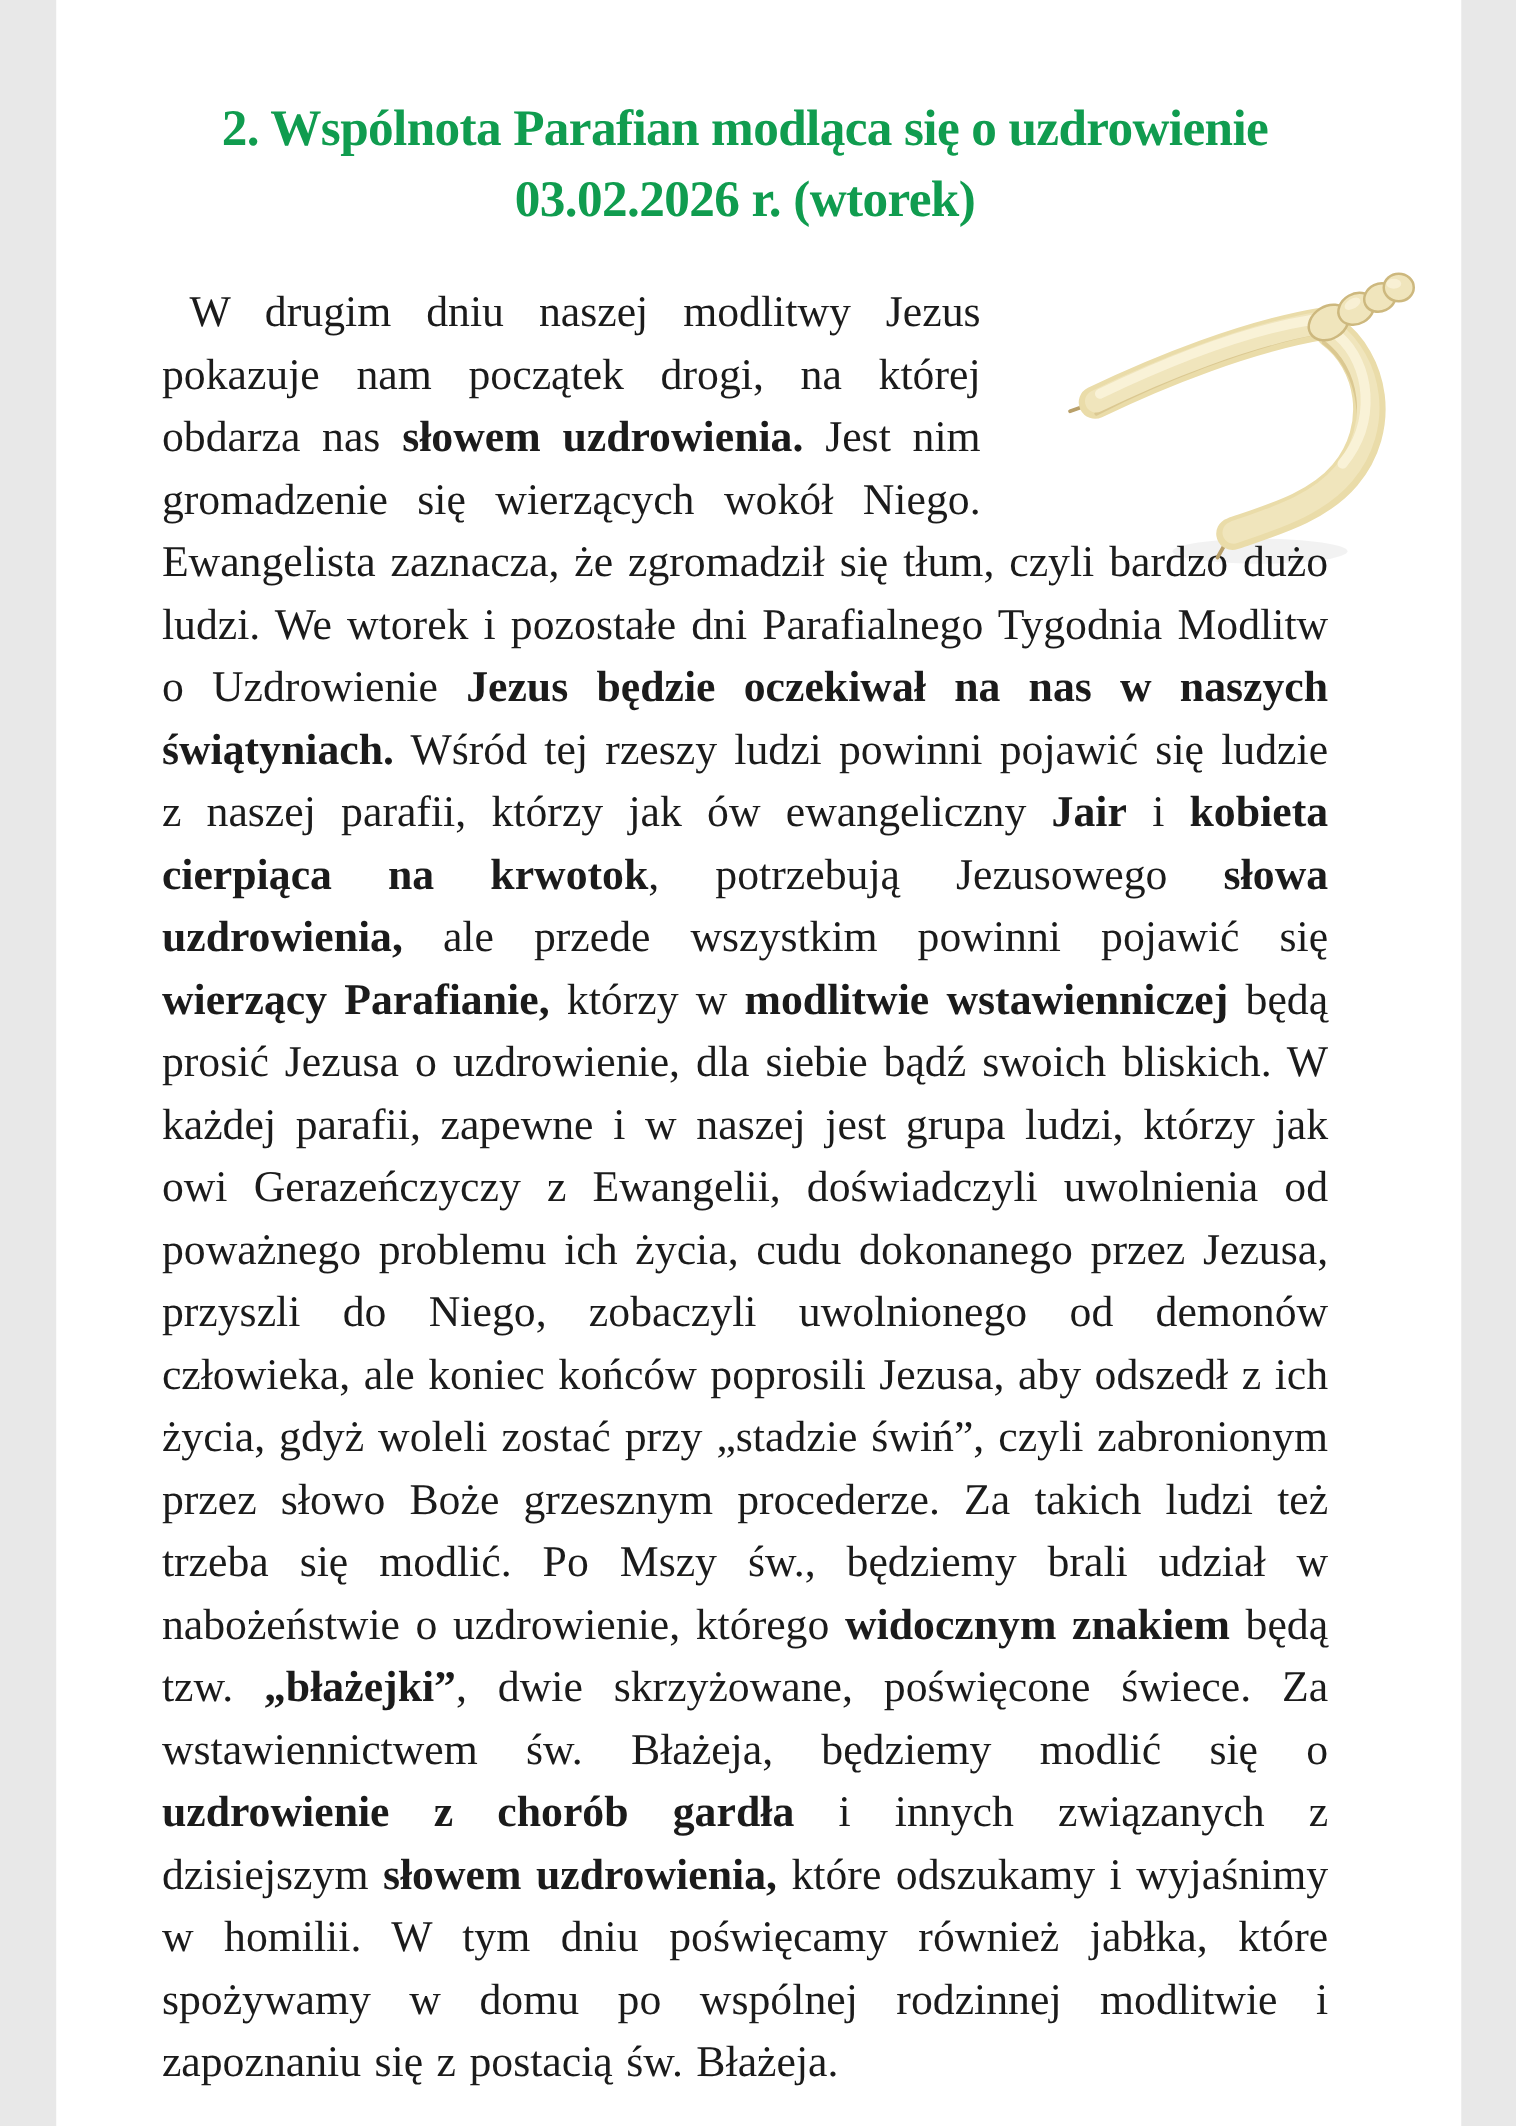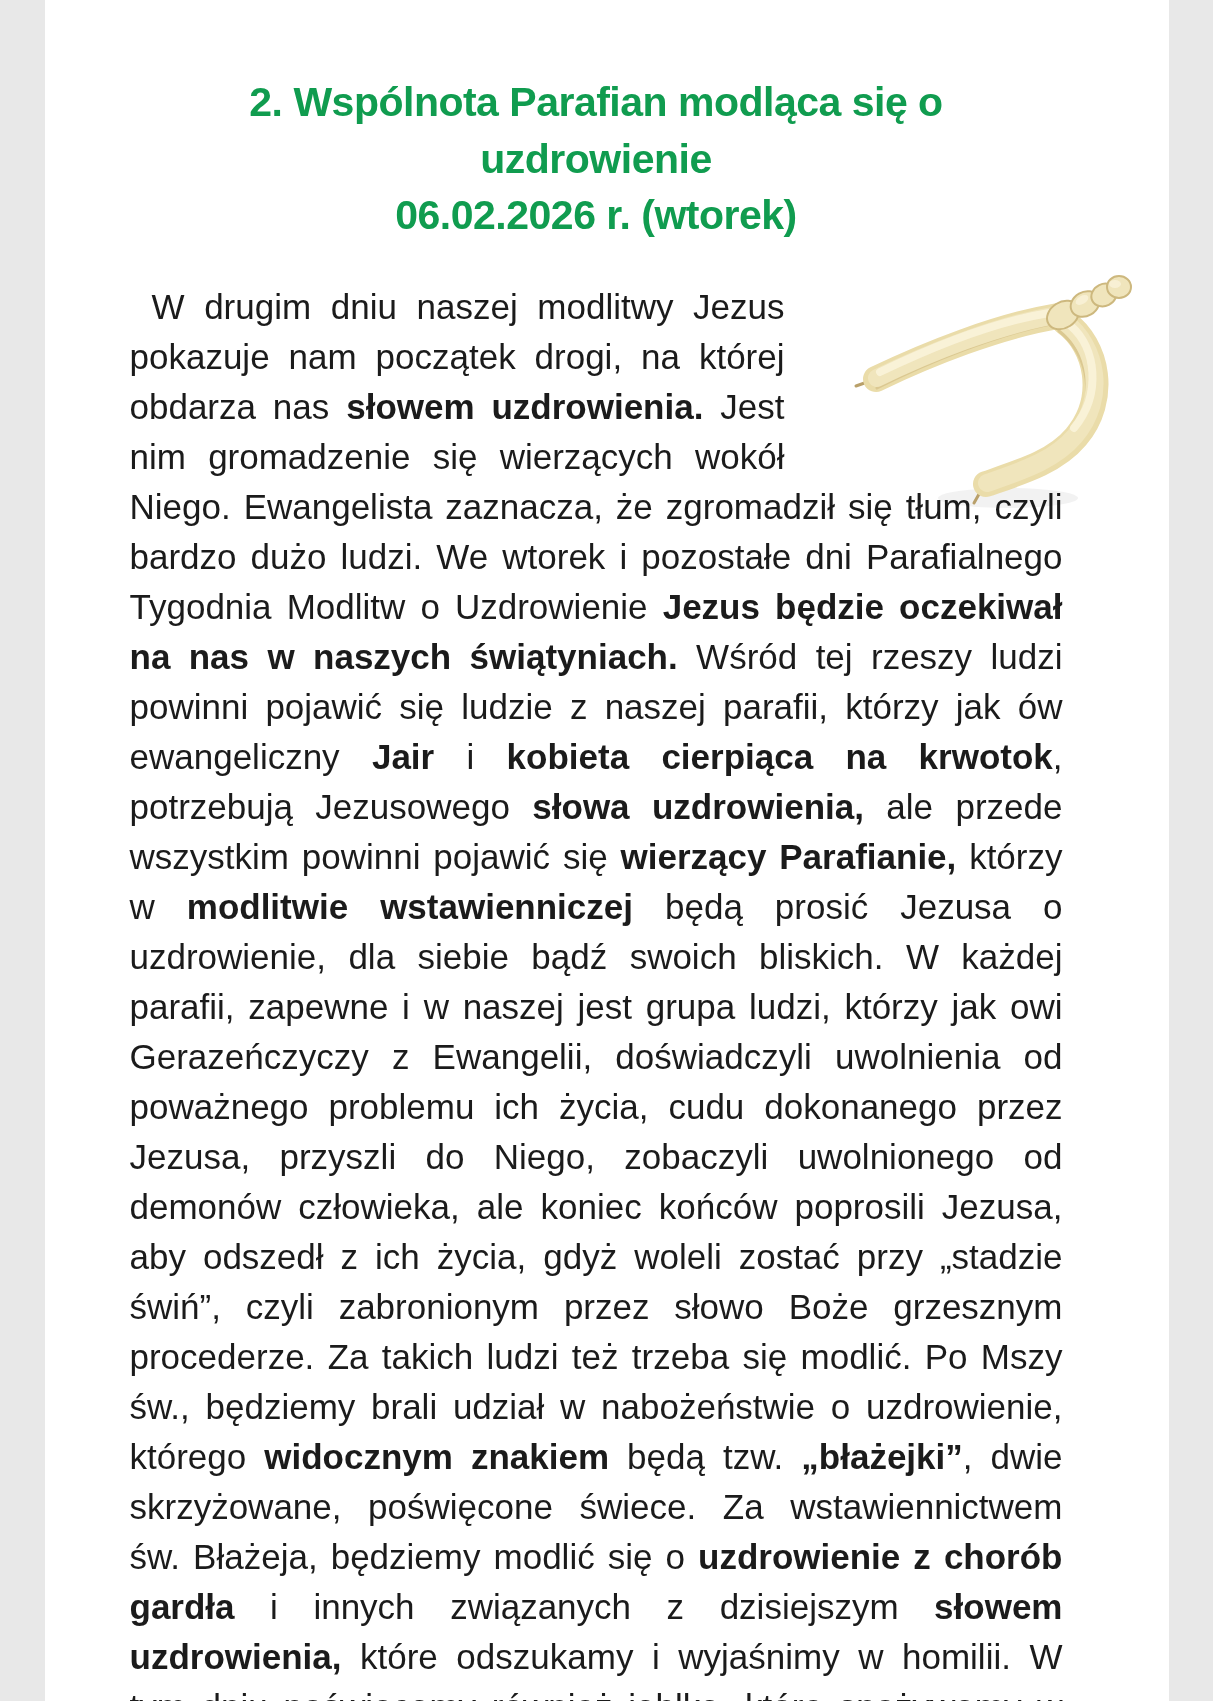--- a/index.html
+++ b/index.html
@@ -13,21 +13,21 @@
     --candle-wick:#b9a06a;
     --page-bg:#ffffff;
   }
   html,body{margin:0;padding:0;background:#e8e8e8;}
   .page{
     width:1124px;height:1701px;
     background:var(--page-bg);
     margin:0 auto;
     position:relative;
     overflow:hidden;
-    font-family:Liberation Sans, sans-serif;
+    font-family:Liberation Serif, serif;
   }
   .content{
     margin-left:85px;
     margin-right:106px;
   }
   .title{
     margin-top:74px;
     text-align:center;
     color:var(--title-color);
     font-weight:bold;
@@ -80,21 +80,21 @@
   }
 </style>
 </head>
 <body>
 
 <div class="page">
   <div class="content">
 
     <h1 class="title">
       <span class="tline">2. Wspólnota Parafian modląca się o uzdrowienie</span>
-      <span class="tline">06.02.2026 r. (wtorek)</span>
+      <span class="tline">03.02.2026 r. (wtorek)</span>
     </h1>
 
     <p class="body-par">
       <span class="candle-fig" role="img" aria-label="blazejki-two-crossed-cream-candles-photo">
         <svg width="350" height="240" viewBox="0 0 350 240" xmlns="http://www.w3.org/2000/svg">
 
           <ellipse class="soft-shadow" cx="215" cy="224" rx="70" ry="10"></ellipse>
 
           <path class="wick" d="M80,106 L63,112"></path>
           <path class="wick" d="M190,213 L181,229"></path>

